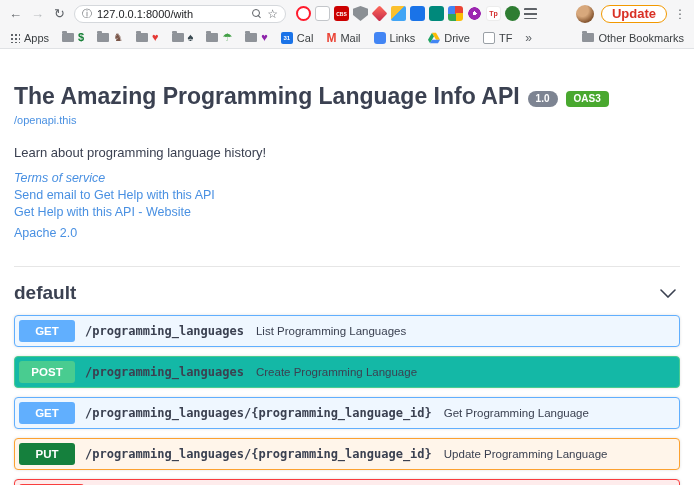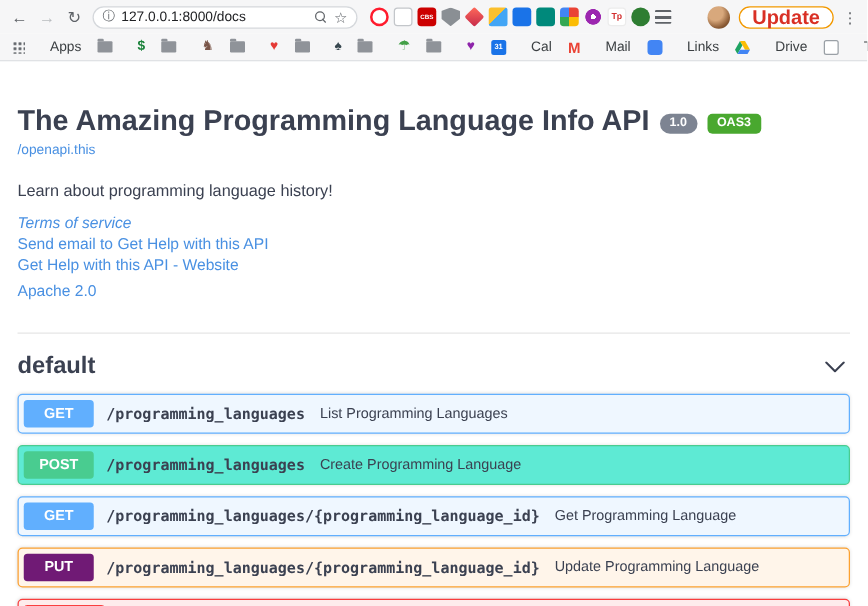--- a/index.html
+++ b/index.html
@@ -34,27 +34,27 @@
   .e-grid    { background:conic-gradient(#ea4335 0 25%, #fbbc04 0 50%, #34a853 0 75%, #4285f4 0); }
   .e-flower  { background:radial-gradient(circle at 50% 50%, #fff 0 2px, #9c27b0 2px 6px, transparent 6.5px); }
   .e-tp      { background:#fff; border:1px solid #ececec; color:#d32f2f; font-size:7px; }
   .e-green   { background:#2e7d32; border-radius:50%; }
   .e-lines   { width:13px; height:11px; background:repeating-linear-gradient(to bottom,#5f6368 0 2px, transparent 2px 5px); border-radius:1px; }
 
   .right-cluster { margin-left:auto; display:flex; align-items:center; gap:7px; }
   .avatar { width:18px; height:18px; border-radius:50%; cursor:pointer;
             background:radial-gradient(circle at 35% 30%, #d8a87c 0 35%, #8a5a34 70%, #5d3a1e); flex:0 0 auto; }
   .update-btn { height:18px; border-radius:10px; border:1.5px solid #f29900; background:#fff; color:#d93025;
-                font-size:16px; font-weight:700; padding:0 10px; cursor:pointer; font-family:"Liberation Sans",sans-serif; }
+                font-size:13px; font-weight:700; padding:0 10px; cursor:pointer; font-family:"Liberation Sans",sans-serif; }
   .menu-dots { color:#5f6368; font-size:12px; cursor:pointer; line-height:1; }
 
   
   .bookmarks { height:22px; background:#f6f6f7; border-bottom:1px solid #e0e2e5; display:flex; align-items:center;
                padding:0 10px; gap:13px; font-size:11px; color:#3c4043; }
-  .bm { display:flex; align-items:center; gap:20px; cursor:pointer; white-space:nowrap; }
+  .bm { display:flex; align-items:center; gap:4px; cursor:pointer; white-space:nowrap; }
   .apps-grid { width:10px; height:10px;
                background-image:radial-gradient(#5f6368 1.1px, transparent 1.2px); background-size:4px 4px; background-position:0 0; }
   .folder { width:12px; height:9px; background:#8f9399; border-radius:1px; position:relative; flex:0 0 auto; }
   .folder::before { content:""; position:absolute; top:-2px; left:0; width:5px; height:2px; background:#8f9399; border-radius:1px 1px 0 0; }
   .bglyph { font-size:11px; line-height:1; }
   .g0 { color:#188038; font-weight:bold; } .g1 { color:#795548; } .g2 { color:#e53935; }
   .g3 { color:#37474f; } .g4 { color:#43a047; } .g5 { color:#8e24aa; }
   .fav { width:12px; height:12px; border-radius:2px; flex:0 0 auto; display:flex; align-items:center; justify-content:center; }
   .cal  { background:#1a73e8; color:#fff; font-size:6px; font-weight:bold; }
   .gmail{ background:transparent; color:#ea4335; font-weight:800; font-size:12px; width:auto; }
@@ -91,21 +91,21 @@
 
 <div class="screen">
 
   <div class="toolbar">
     <span class="navbtn">←</span>
     <span class="navbtn disabled">→</span>
     <span class="navbtn">↻</span>
 
     <div class="omnibox">
       <span class="info-i">ⓘ</span>
-      <span class="url">127.0.0.1:8000/docs</span>
+      <span class="url">127.0.0.1:8000/with</span>
       <span class="mag"></span>
       <span class="star">☆</span>
     </div>
 
     <div class="extensions">
       <span class="ext e-opera"></span>
       <span class="ext e-notes"></span>
       <span class="ext e-cbs">CBS</span>
       <span class="ext e-shield"></span>
       <span class="ext e-sidekick"></span>
@@ -215,32 +215,32 @@
         <path d="M1 1 L8 8 L15 1" stroke="#3b4151" stroke-width="1.6" fill="none" stroke-linecap="round"></path>
       </svg>
     </div>
 
     <div class="opblocks">
       <div class="opblock" style="border-color: rgb(97, 175, 254); background: rgb(239, 247, 255);">
         <span class="method" style="background: rgb(97, 175, 254);">GET</span>
         <span class="path">/programming_languages</span>
         <span class="summary">List Programming Languages</span>
       </div>
-      <div class="opblock" style="border-color: rgb(73, 204, 144); background: #5eead4;">
+      <div class="opblock" style="border-color: rgb(73, 204, 144); background: #14b8a6;">
         <span class="method" style="background: rgb(73, 204, 144);">POST</span>
         <span class="path">/programming_languages</span>
         <span class="summary">Create Programming Language</span>
       </div>
       <div class="opblock" style="border-color: rgb(97, 175, 254); background: rgb(239, 247, 255);">
         <span class="method" style="background: rgb(97, 175, 254);">GET</span>
         <span class="path">/programming_languages/{programming_language_id}</span>
         <span class="summary">Get Programming Language</span>
       </div>
       <div class="opblock" style="border-color: rgb(252, 161, 48); background: rgb(255, 245, 234);">
-        <span class="method" style="background: #701a75;">PUT</span>
+        <span class="method" style="background: #15803d;">PUT</span>
         <span class="path">/programming_languages/{programming_language_id}</span>
         <span class="summary">Update Programming Language</span>
       </div>
       <div class="opblock" style="border-color: rgb(249, 62, 62); background: rgb(254, 236, 236);">
         <span class="method" style="background: rgb(249, 62, 62);">DELETE</span>
 
       </div>
     </div>
 
   </div>

